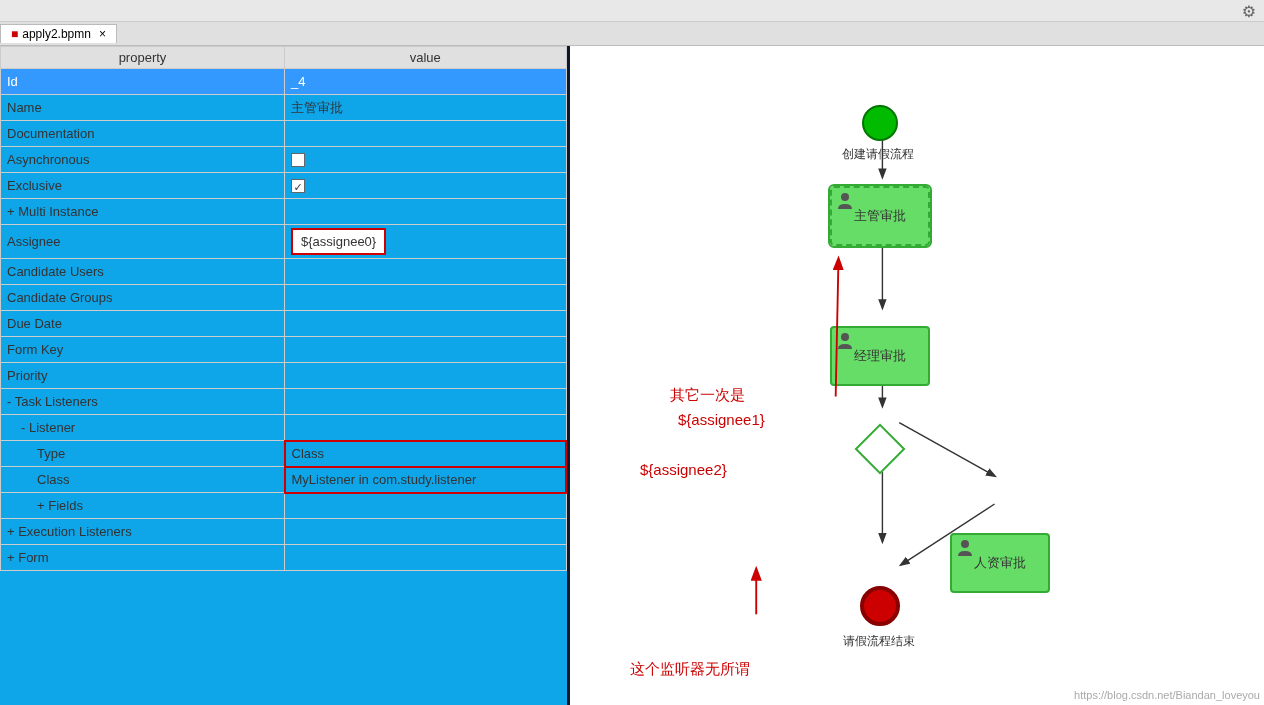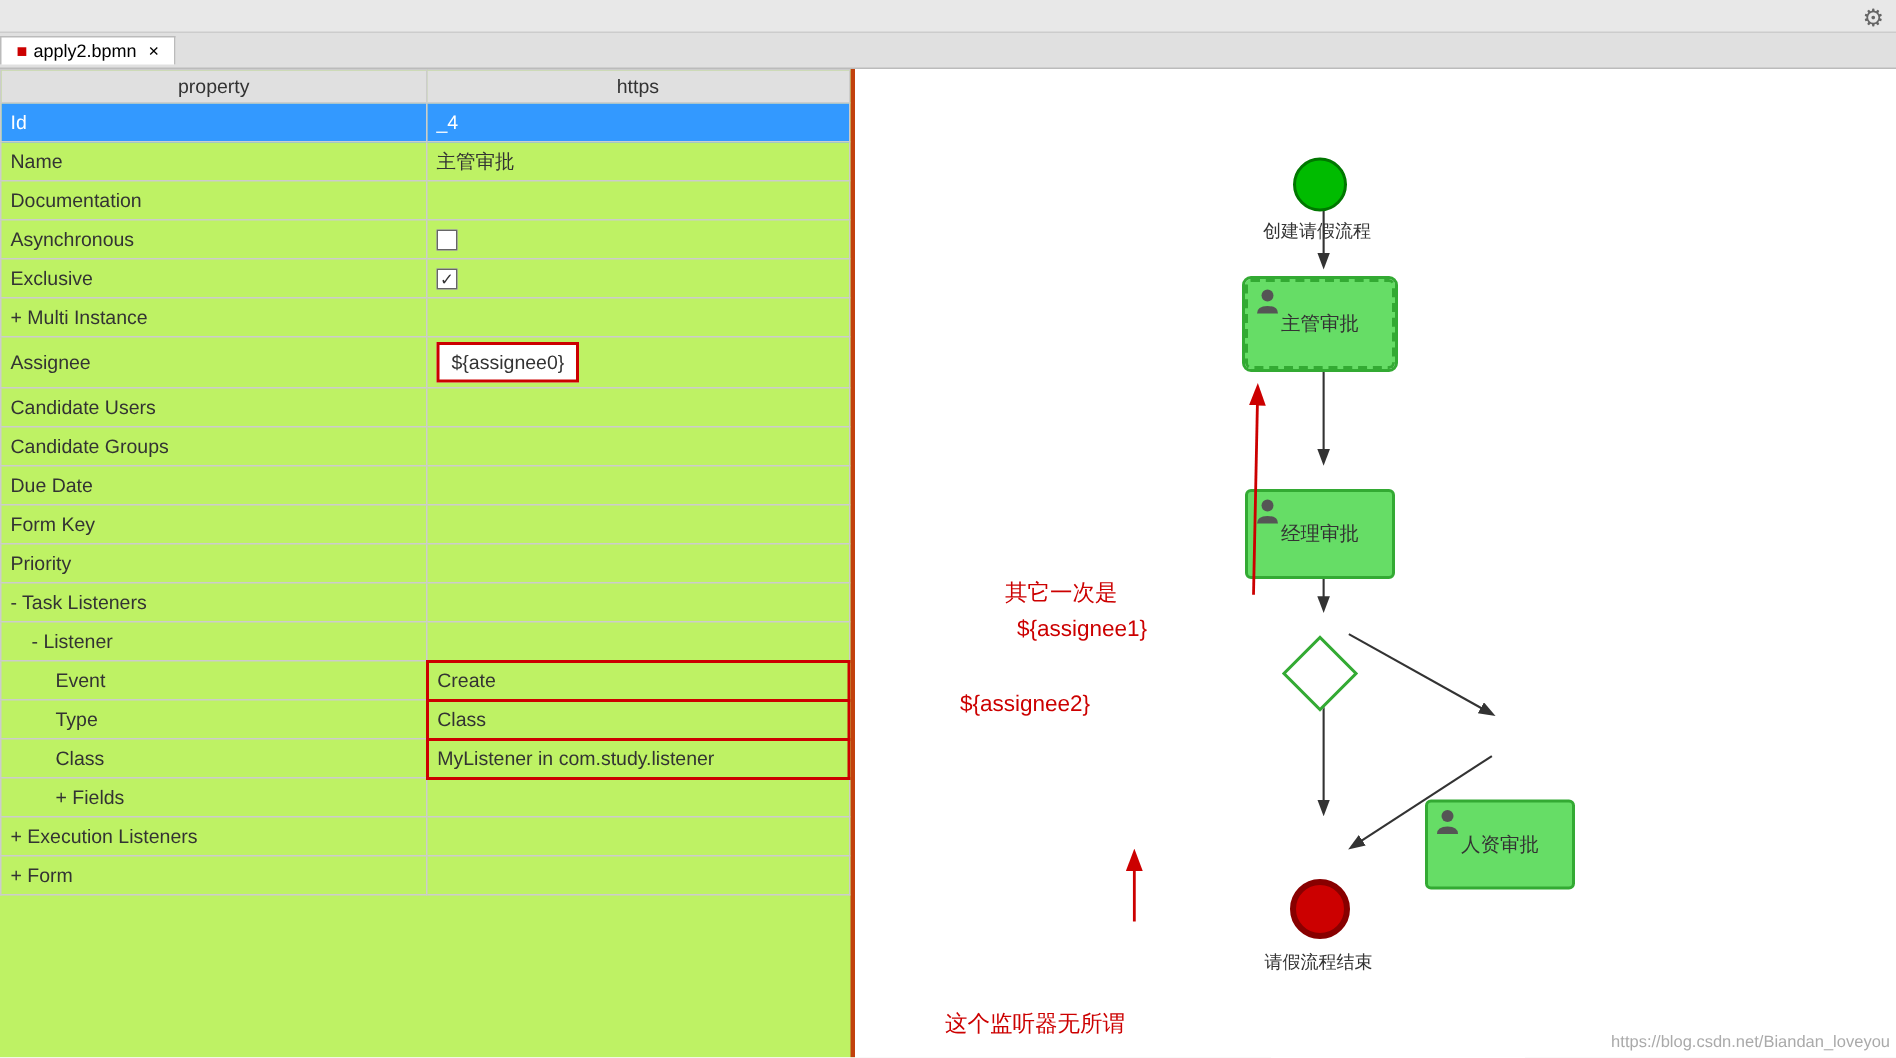--- a/index.html
+++ b/index.html
@@ -40,22 +40,22 @@
 
     .main-area {
       display: flex;
       flex: 1;
       overflow: hidden;
     }
 
     
     .properties-panel {
       width: 570px;
-      background: #bef264;
-      border-right: 3px solid #c2410c;
+      background: #0ea5e9;
+      border-right: 3px solid #0f172a;
       overflow-y: auto;
       overflow-x: hidden;
     }
 
     .prop-table {
       width: 100%;
       border-collapse: collapse;
     }
 
     .prop-table th {
@@ -229,21 +229,21 @@
   </div>
 </div>
 
 <div class="main-area">
 
   <div class="properties-panel">
     <table class="prop-table">
       <thead>
         <tr>
           <th class="prop-col-property">property</th>
-          <th>https</th>
+          <th>value</th>
         </tr>
       </thead>
       <tbody id="prop-tbody">
 
       <tr class="selected">
             <td style="padding-left: 6px;">Id</td>
             <td>_4</td>
           </tr>
           <tr>
             <td style="padding-left: 6px;">Name</td>
@@ -289,24 +289,20 @@
             <td style="padding-left: 6px;">Priority</td>
             <td></td>
           </tr>
           <tr>
             <td style="padding-left: 6px;">- Task Listeners</td>
             <td></td>
           </tr>
           <tr>
             <td style="padding-left: 20px;">- Listener</td>
             <td></td>
-          </tr>
-          <tr>
-            <td style="padding-left: 36px;">Event</td>
-            <td style="border: 2px solid rgb(204, 0, 0);">Create</td>
           </tr>
           <tr>
             <td style="padding-left: 36px;">Type</td>
             <td style="border: 2px solid rgb(204, 0, 0);">Class</td>
           </tr>
           <tr>
             <td style="padding-left: 36px;">Class</td>
             <td style="border: 2px solid rgb(204, 0, 0);">MyListener in com.study.listener</td>
           </tr>
           <tr>
@@ -383,21 +379,21 @@
         </div>
         <span>人资审批</span>
       </div>
 
       <div class="bpmn-end bpmn-node" style="left: 290px; top: 540px;"></div>
       <div class="node-label" style="left: 254px; top: 587px; width: 110px;">请假流程结束</div>
 
       <div class="annotation-text" style="left: 100px; top: 340px; font-size: 15px;">其它一次是</div>
       <div class="annotation-text" style="left: 80px; top: 365px; font-size: 15px; margin-left: 28px;">${assignee1}</div>
       <div class="annotation-text" style="left: 70px; top: 415px; font-size: 15px;">${assignee2}</div>
-      <div class="annotation-text" style="left: 60px; top: 627px; font-size: 15px;">这个监听器无所谓</div>
+      <div class="annotation-text" style="left: 60px; top: 614px; font-size: 15px;">这个监听器无所谓</div>
 
       <svg style="position:absolute; top:0; left:0; width:100%; height:100%; pointer-events:none;" viewBox="0 0 694 705">
         <defs>
           <marker id="redarrow" markerWidth="8" markerHeight="8" refX="6" refY="3" orient="auto">
             <path d="M0,0 L0,6 L8,3 z" fill="#cc0000"></path>
           </marker>
         </defs>
 
         <line x1="260" y1="375" x2="263" y2="228" stroke="#cc0000" stroke-width="2" marker-end="url(#redarrow)"></line>
 

